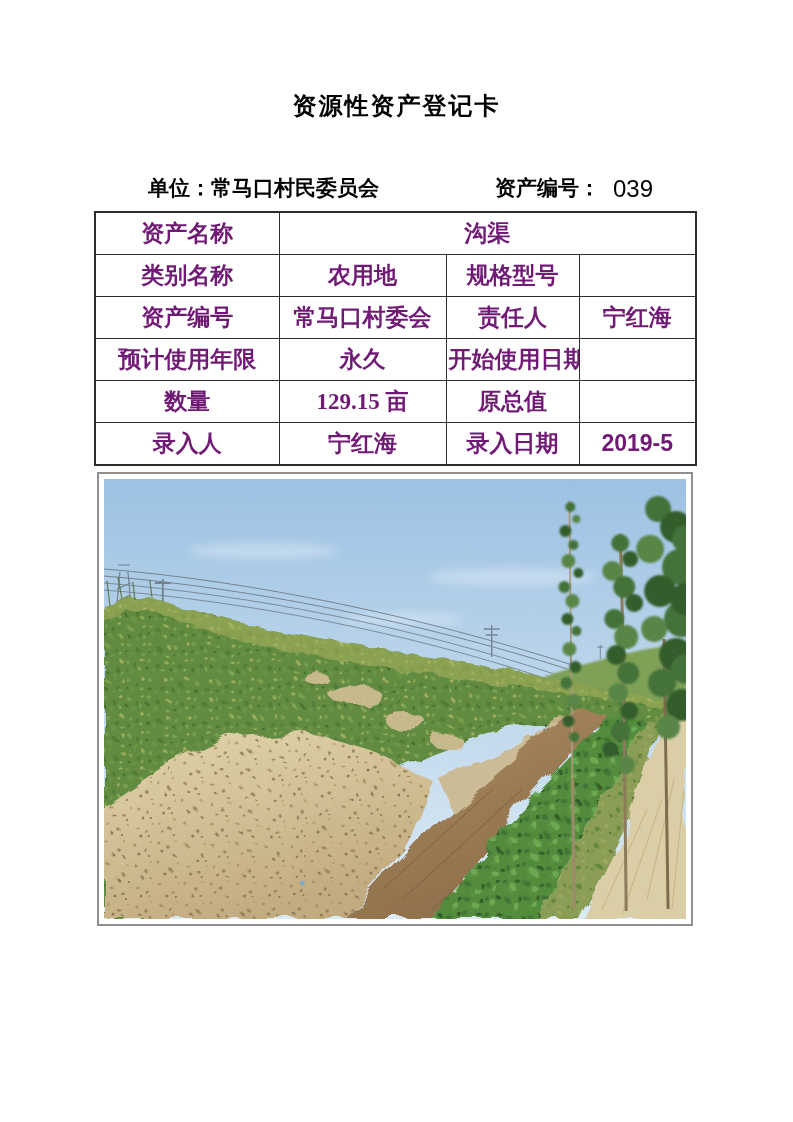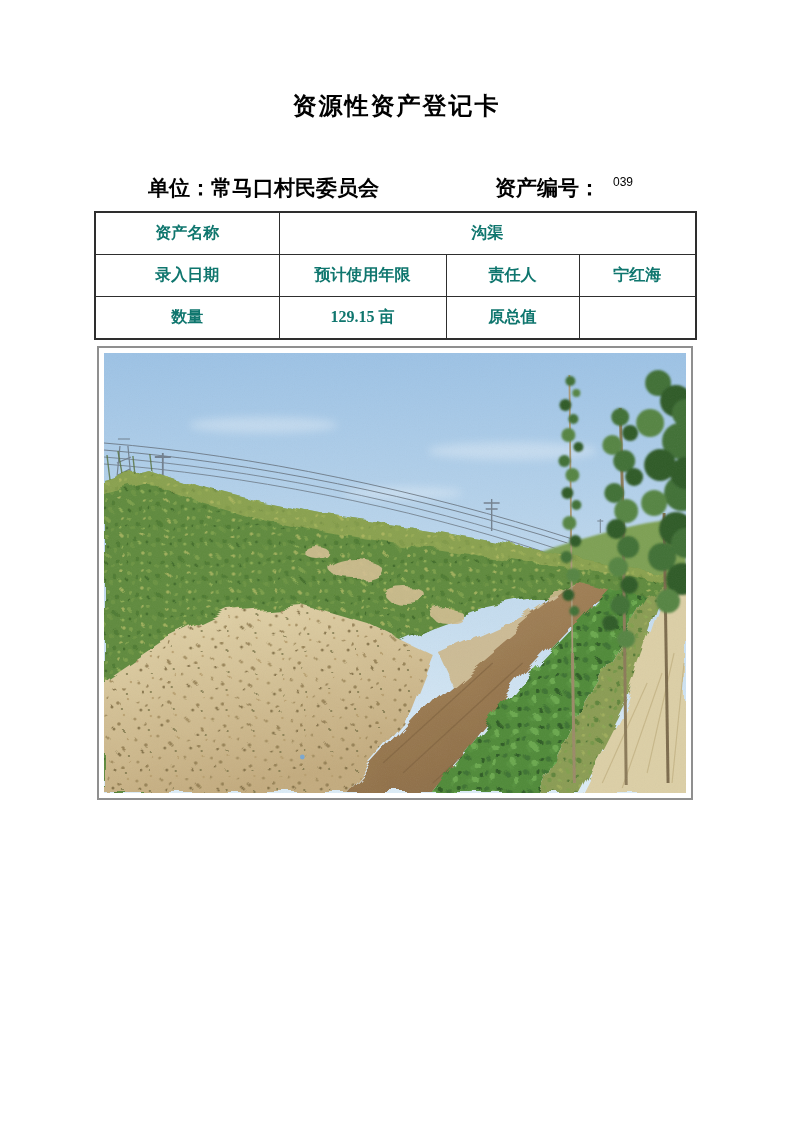--- a/index.html
+++ b/index.html
@@ -11,28 +11,28 @@
   .doc-title{
     margin:90px 0 0 0;text-align:center;
     font-size:24px;font-weight:700;letter-spacing:2px;color:#000;
   }
   .meta-line{
     position:relative;height:30px;margin-top:52px;
     font-size:21px;font-weight:700;color:#000;
   }
   .meta-unit{position:absolute;left:148px;top:0;white-space:nowrap;}
   .meta-assetno{position:absolute;left:495px;top:0;white-space:nowrap;}
-  .meta-assetno-value{position:absolute;left:613px;top:1px;font-weight:400;font-size:12px;}
+  .meta-assetno-value{position:absolute;left:613px;top:1px;font-weight:400;font-size:24px;}
   table.reg{
     margin:7px 0 0 94px;border-collapse:collapse;table-layout:fixed;
     width:601px;border:2px solid #2e2e2e;
   }
   table.reg td{
     border:1px solid #2e2e2e;height:41px;text-align:center;vertical-align:middle;
-    font-size:16px;font-weight:700;padding:0 2px;overflow:hidden;white-space:nowrap;color:#0f766e;
+    font-size:23px;font-weight:700;padding:0 2px;overflow:hidden;white-space:nowrap;color:#701a75;
   }
   td.num{font-weight:400;font-size:19px;}
   td.serif-num{font-family:Liberation Serif, serif;font-weight:400;font-size:20px;}
   .photo-frame{
     margin:6px 0 0 97px;width:582px;height:440px;
     border:2px solid #8f8f8f;padding:5px;background:#fff;
   }
   .photo-frame svg{display:block;width:100%;height:100%;}
 </style>
 </head>
@@ -52,30 +52,48 @@
       <col style="width:167px">
       <col style="width:133px">
       <col style="width:117px">
     </colgroup>
   <tbody>
       <tr>
     <td>资产名称</td>
     <td colspan="3">沟渠</td>
   </tr>
   <tr>
-    <td>录入日期</td>
-    <td>预计使用年限</td>
+    <td>类别名称</td>
+    <td>农用地</td>
+    <td>规格型号</td>
+    <td></td>
+  </tr>
+  <tr>
+    <td>资产编号</td>
+    <td>常马口村委会</td>
     <td>责任人</td>
     <td>宁红海</td>
+  </tr>
+  <tr>
+    <td>预计使用年限</td>
+    <td>永久</td>
+    <td>开始使用日期</td>
+    <td></td>
   </tr>
   <tr>
     <td>数量</td>
     <td class="serif-num">129.15 亩</td>
     <td>原总值</td>
     <td></td>
+  </tr>
+  <tr>
+    <td>录入人</td>
+    <td>宁红海</td>
+    <td>录入日期</td>
+    <td class="num">2019-5</td>
   </tr>
 </tbody>
   </table>
 
 <div class="photo-frame">
 <svg viewBox="0 0 584 440" preserveAspectRatio="none" xmlns="http://www.w3.org/2000/svg">
   <defs>
     <linearGradient id="sky" x1="0" y1="0" x2="0" y2="1">
       <stop offset="0" stop-color="#9cc2e5"></stop>
       <stop offset="0.55" stop-color="#c3dbEE"></stop>

